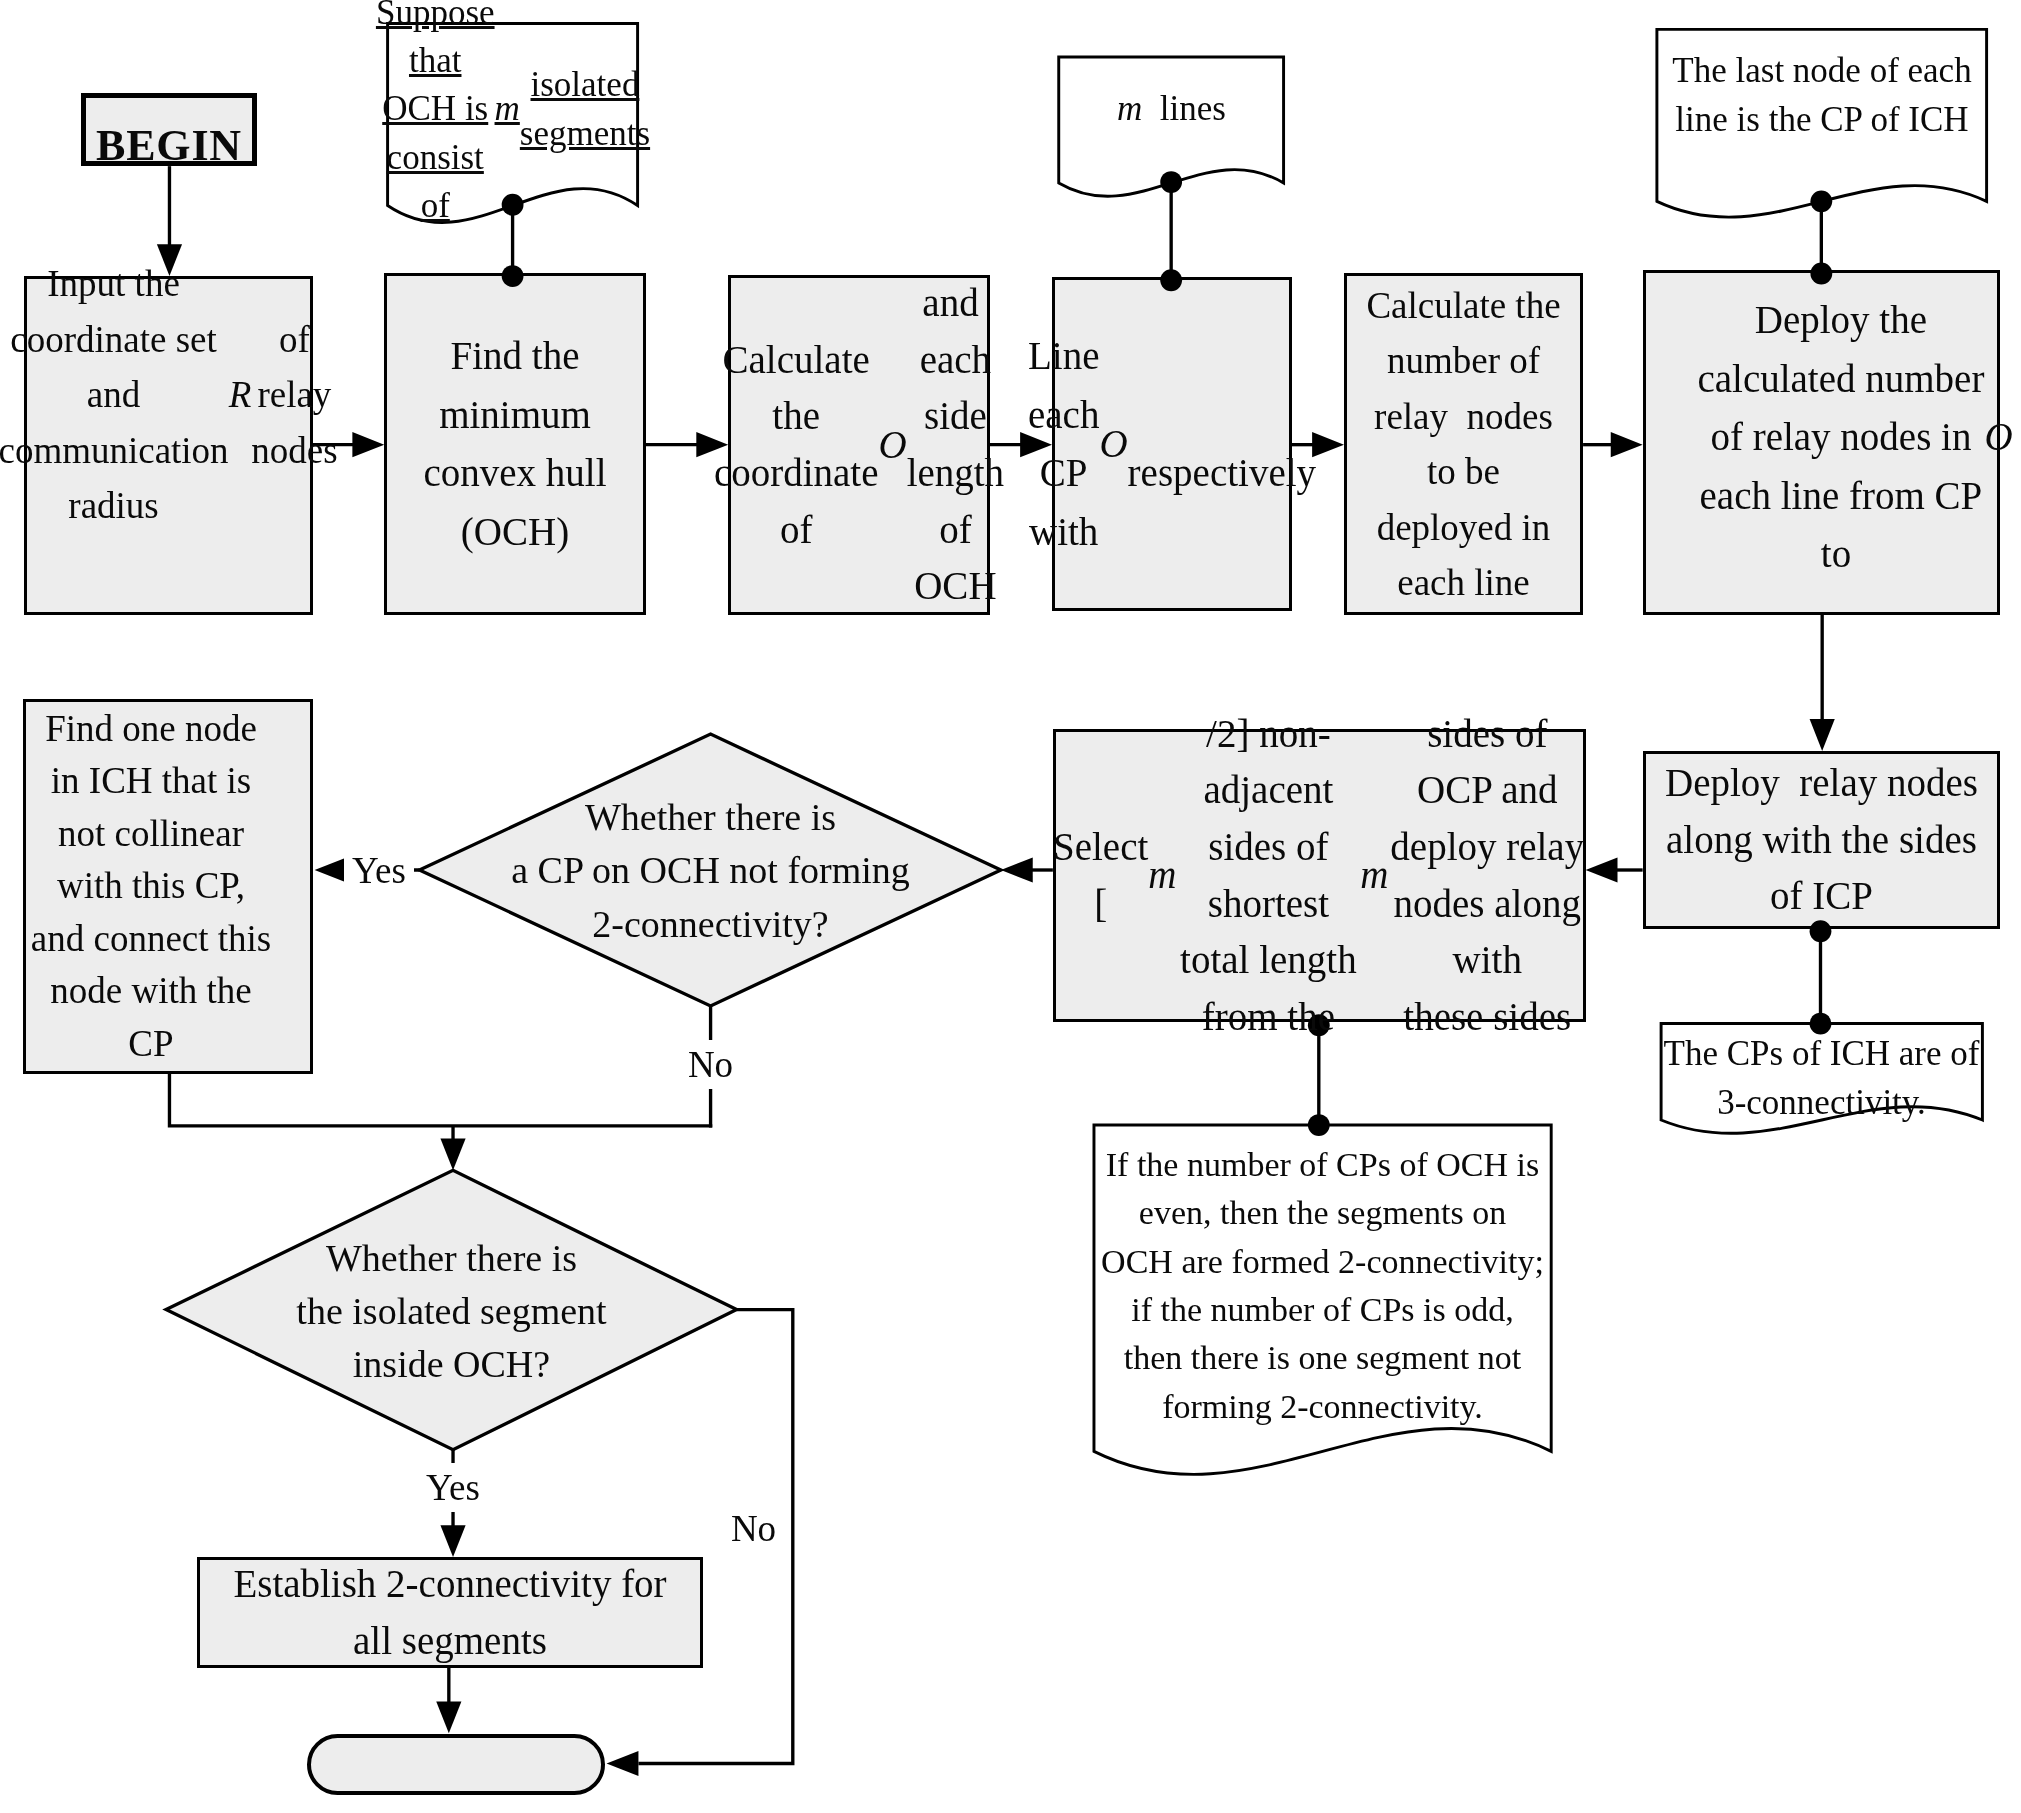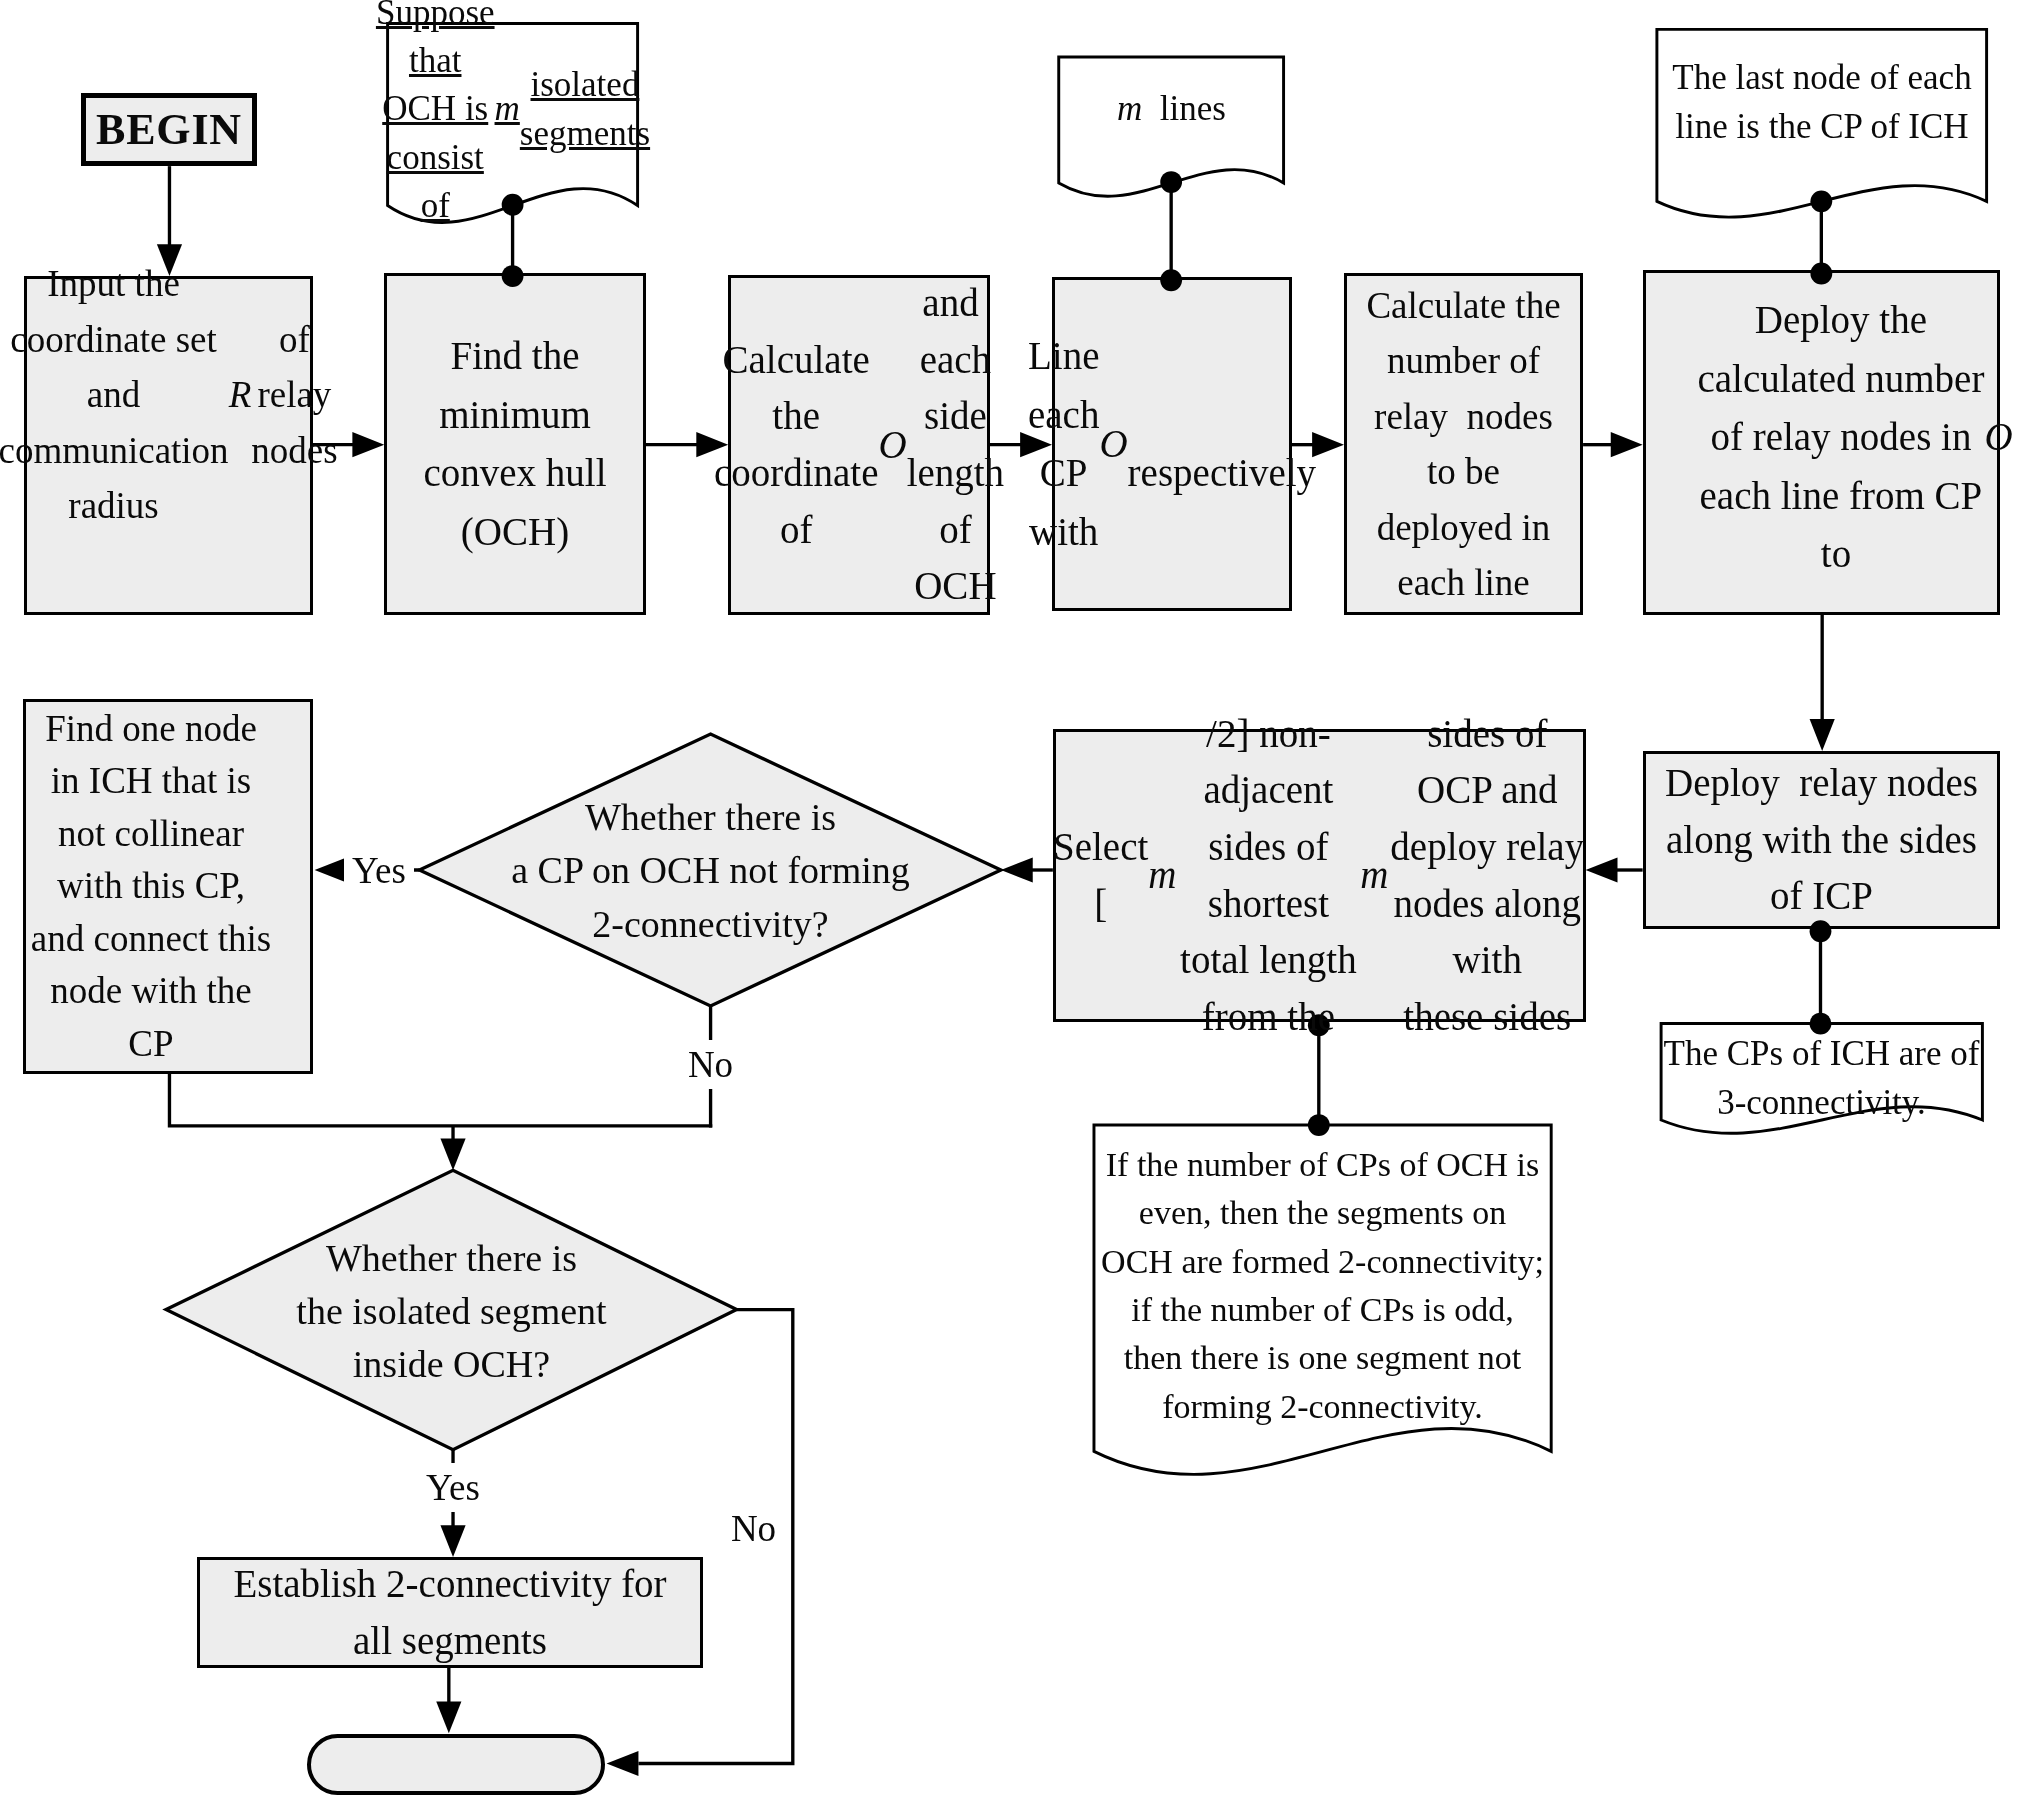--- a/index.html
+++ b/index.html
@@ -17,21 +17,21 @@
   svg .shape-diamond{fill:var(--c-node_fill,#ededed);stroke:var(--c-stroke,#000);stroke-width:4;}
   svg line, svg polyline{stroke:var(--c-stroke,#000);stroke-width:4;fill:none;}
   svg .head{fill:var(--c-stroke,#000);stroke:none;}
   svg .dot{fill:var(--c-stroke,#000);stroke:none;}
   .f44{font-size:37px;line-height:1.5;}
   .f46{font-size:39px;line-height:1.5;}
   .f46t{font-size:39px;line-height:1.45;}
   .f45{font-size:38px;line-height:1.4;}
   .f42{font-size:35px;line-height:1.38;}
   .f40{font-size:34px;line-height:1.42;}
-  .fBold{font-size:44px;font-weight:bold;letter-spacing:0.8px;}
+  .fBold{font-size:44px;font-weight:bold;letter-spacing:0.8px;margin-top:16px;}
   .fFind{font-size:37px;line-height:1.42;}
 </style>
 </head>
 <body>
 
 <div id="canvas">
 
   <div class="node begin" style="left:81px;top:93px;width:176px;height:73px;"></div>
   <div class="node" style="left:23.5px;top:276px;width:289px;height:339px;"></div>
   <div class="node" style="left:384px;top:273px;width:262px;height:342px;"></div>
@@ -156,21 +156,21 @@
   <div class="txt f46t" style="left:1643px;top:751px;width:357px;height:178px;">Deploy&nbsp; relay nodes<br>along with the sides<br>of ICP</div>
   <div class="txt f46t" style="left:1053px;top:729px;width:533px;height:293px;">Select [<i>m</i>/2] non-adjacent<br>sides of shortest total length<br>from the <i>m</i> sides of OCP and<br>deploy relay nodes along with<br>these sides</div>
   <div class="txt fFind" style="left:6px;top:699px;width:290px;height:375px;">Find one node<br>in ICH that is<br>not collinear<br>with this CP,<br>and connect this<br>node with the<br>CP</div>
   <div class="txt f46t" style="left:197px;top:1557px;width:506px;height:111px;border-radius:31px;">Establish 2-connectivity for<br>all segments</div>
 
   <div class="txt f45" style="left:420px;top:747px;width:581px;height:248px;">Whether there is<br>a CP on OCH not forming<br>2-connectivity?</div>
   <div class="txt f45" style="left:166px;top:1192px;width:571px;height:239px;">Whether there is<br>the isolated segment<br>inside OCH?</div>
 
   <div class="txt f42" style="left:388px;top:23.5px;width:250px;height:172px;text-decoration:underline;">Suppose that<br>OCH is consist<br>of <i>m</i> isolated<br>segments</div>
   <div class="txt f42" style="left:1059px;top:57px;width:225px;height:105px;"><i>m</i>&nbsp; lines</div>
-  <div class="txt f42" style="left:1657px;top:29px;width:330px;height:147px;">The last node of each<br>line is the CP of ICH</div>
+  <div class="txt f42" style="left:1657px;top:22px;width:330px;height:147px;">The last node of each<br>line is the CP of ICH</div>
   <div class="txt f40" style="left:1094px;top:1137px;width:457px;height:298px;">If the number of CPs of OCH is<br>even, then the segments on<br>OCH are formed 2-connectivity;<br>if the number of CPs is odd,<br>then there is one segment not<br>forming 2-connectivity.</div>
   <div class="txt f42" style="left:1661px;top:1024px;width:321px;height:109px;">The CPs of ICH are of<br>3-connectivity.</div>
 
   <div class="lbl" style="left:344px;top:846px;width:70px;height:49px;">Yes</div>
   <div class="lbl" style="left:677px;top:1040px;width:67px;height:49px;">No</div>
   <div class="lbl" style="left:418px;top:1463px;width:70px;height:49px;">Yes</div>
   <div class="lbl" style="left:720px;top:1504px;width:67px;height:49px;">No</div>
 
 </div>
 

